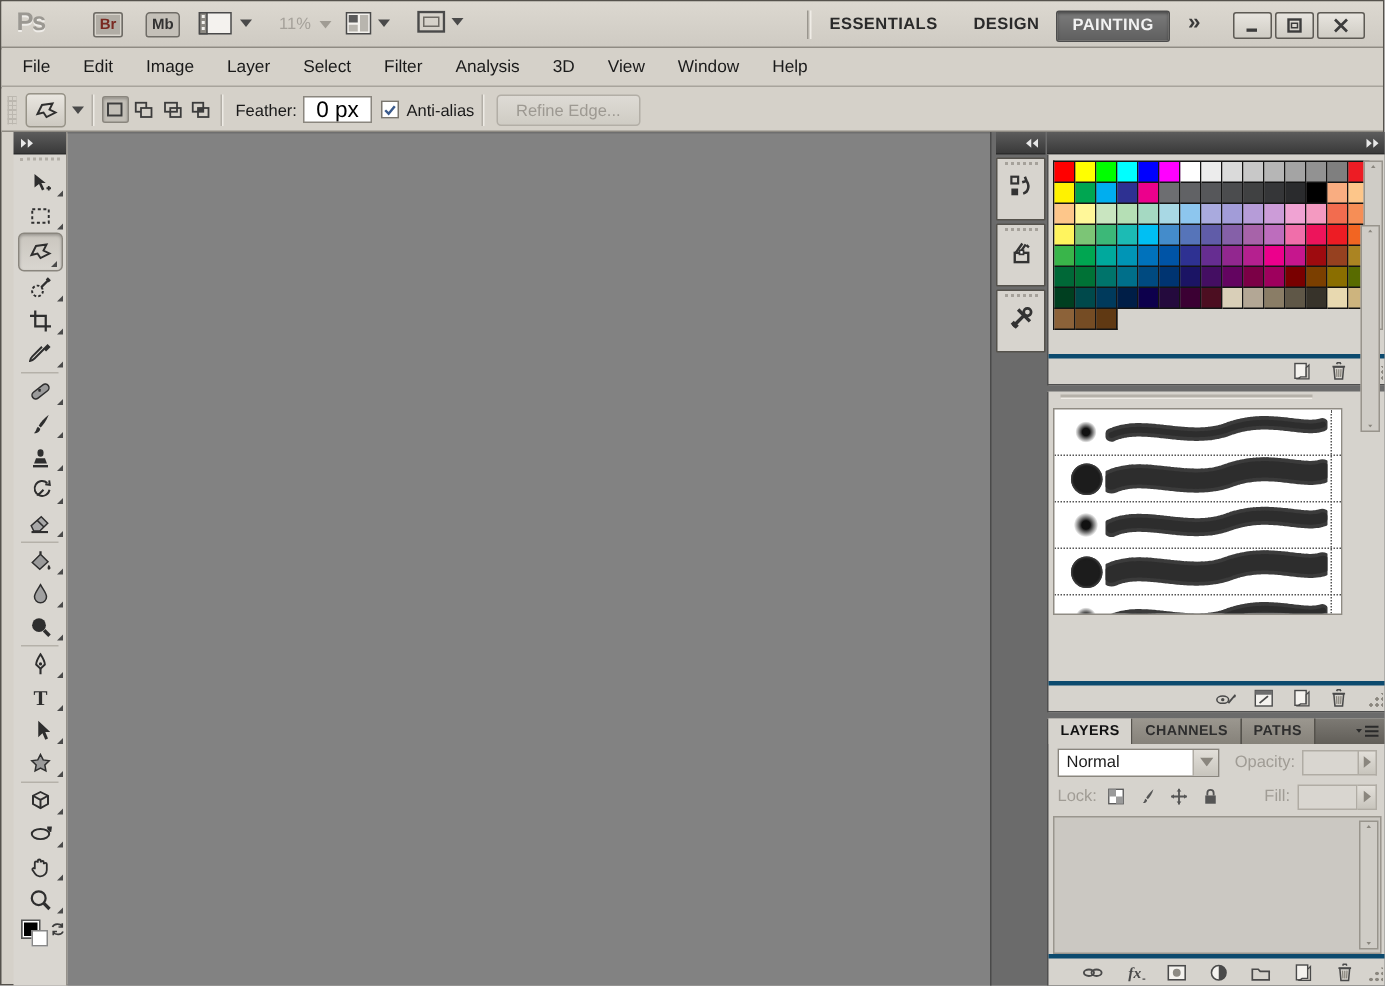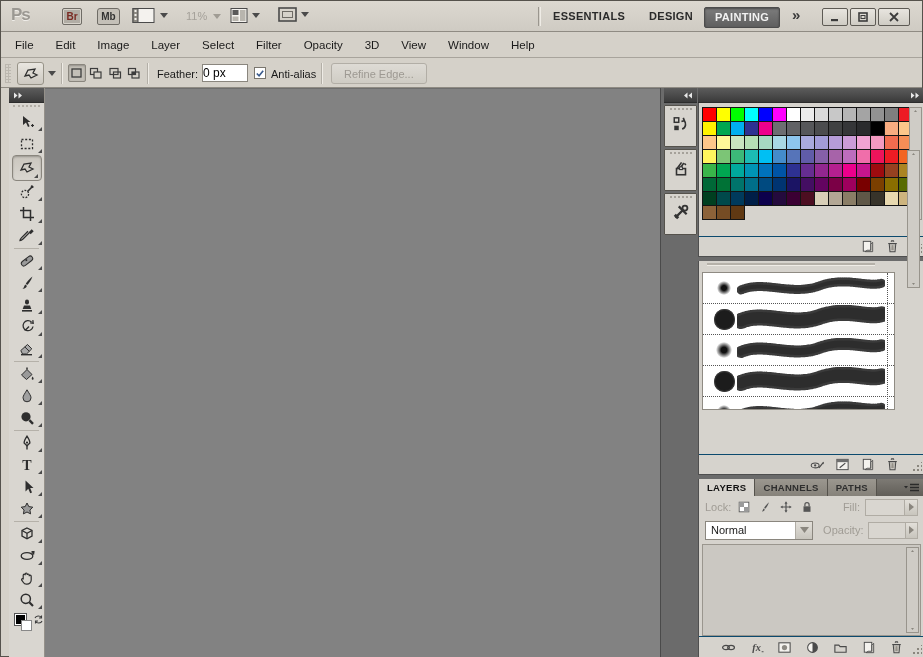--- a/index.html
+++ b/index.html
@@ -44,21 +44,21 @@
                repeating-linear-gradient(90deg,#b9b5ad 0 1px,transparent 1px 3px); opacity:.9; }
   #tool-preview { position:absolute; left:16px; top:3px; width:27px; height:23px; border:1px solid #979388;
     border-radius:3px; background:linear-gradient(#e9e6e0,#cdc9c1); display:flex; align-items:center; justify-content:center; }
   #tool-preview-dd { position:absolute; left:47px; top:12px; }
   .ob-sep { position:absolute; top:4px; height:21px; width:2px; border-left:1px solid #b3afa7; border-right:1px solid #eeebe5; }
   .mode-btn { position:absolute; top:5px; width:18px; height:18px; border:1px solid transparent; border-radius:2px;
     display:flex; align-items:center; justify-content:center; }
   .mode-btn.pressed { border-color:#8a867e; background:#c3bfb7; box-shadow:inset 0 1px 2px rgba(0,0,0,.25); }
   .ob-label { position:absolute; top:9px; font-size:11px; color:#1a1a1a; }
   #feather-input { position:absolute; left:201px; top:5px; width:46px; height:18px; border:1px solid #8a867e;
-    background:#fff; font-size:12px; font-family:inherit; }
+    background:#fff; font-size:15px; text-align:center; font-family:inherit; }
   #antialias-box { position:absolute; left:253px; top:8px; width:12px; height:12px; background:#fff;
     border:1px solid #7a766e; display:flex; align-items:center; justify-content:center; }
   #refine-edge { position:absolute; left:330px; top:4px; height:21px; padding:0 12px; border:1px solid #b2aea6;
     border-radius:3px; background:linear-gradient(#dedbd5,#cfccc4); color:#9d9992; font-size:11px; }
 
   
   #canvas { position:absolute; left:44px; top:87px; width:615px; height:570px; background:#828282; border-top:1px solid #6e6e6e; }
 
   
   #toolbox { position:absolute; left:8px; top:87px; width:36px; height:570px; background:#d9d6d0; border-right:1px solid #95918a; }
@@ -94,21 +94,21 @@
   .tab.active { background:#d6d3cd; color:#111; }
   .panel-menu { margin-left:auto; display:flex; align-items:center; padding-right:4px; }
 
   
   #swatch-grid { margin:4px 0 0 3px; width:211px; display:grid; grid-template-columns:repeat(15,14px);
     border-top:1px solid #141414; border-left:1px solid #141414; background:transparent; }
   .swatch { width:14px; height:14px; border-right:1px solid #141414; border-bottom:1px solid #141414; }
   .scrollbar { position:absolute; width:13px; background:#cfccc6; border:1px solid #98948c; display:flex;
     flex-direction:column; justify-content:space-between; align-items:center; }
   .sb-arrow { padding:2px 0; }
-  .panel-footer { height:20px; border-top:1px solid #0c4a6e; margin-top:auto; display:flex; align-items:center;
+  .panel-footer { height:20px; border-top:3px solid #0c4a6e; margin-top:auto; display:flex; align-items:center;
     justify-content:flex-end; gap:10px; padding-right:24px; position:relative; }
   .grip-corner { position:absolute; right:2px; bottom:2px; width:10px; height:10px;
     background:radial-gradient(circle at 2px 8px,#8a867e 1px,transparent 1.4px),
                radial-gradient(circle at 6px 8px,#8a867e 1px,transparent 1.4px),
                radial-gradient(circle at 6px 4px,#8a867e 1px,transparent 1.4px),
                radial-gradient(circle at 10px 8px,#8a867e 1px,transparent 1.4px),
                radial-gradient(circle at 10px 4px,#8a867e 1px,transparent 1.4px),
                radial-gradient(circle at 10px 0px,#8a867e 1px,transparent 1.4px); }
 
   
@@ -205,21 +205,21 @@
     </div>
   </div>
 
   <div id="menubar">
       <span class="menu-item">File</span>
       <span class="menu-item">Edit</span>
       <span class="menu-item">Image</span>
       <span class="menu-item">Layer</span>
       <span class="menu-item">Select</span>
       <span class="menu-item">Filter</span>
-      <span class="menu-item">Opacity</span>
+      <span class="menu-item">Analysis</span>
       <span class="menu-item">3D</span>
       <span class="menu-item">View</span>
       <span class="menu-item">Window</span>
       <span class="menu-item">Help</span>
     </div>
 
   <div id="optionsbar">
     <div class="grip-v"></div>
     <div id="tool-preview">
       <svg width="18" height="16" viewBox="0 0 16 16">
@@ -726,20 +726,37 @@
             <div class="tab active">LAYERS</div>
             <div class="tab">CHANNELS</div>
             <div class="tab">PATHS</div>
             <div class="panel-menu">
               <svg width="16" height="10" viewBox="0 0 16 10">
                 <path d="M0 3 L4 3 L2 5.5 Z" fill="#2a2a2a"></path>
                 <path d="M6 1.5 h9 M6 4.5 h9 M6 7.5 h9" stroke="#2a2a2a" stroke-width="1.4"></path>
               </svg>
             </div>
           </div>
+        <div class="ctrl-row">
+          <div id="blend-select">
+            <span class="val">Normal</span>
+            <div class="dd-btn">
+              <svg width="9" height="6" viewBox="0 0 9 6">
+                  <path d="M0 0 H9 L4.5 6 Z" fill="#8a867e"></path>
+                </svg>
+            </div>
+          </div>
+          <span style="margin-left:10px;">Opacity:</span>
+          <div class="mini-field"></div>
+          <div class="spin-btn">
+            <svg width="5" height="8" viewBox="0 0 5 8">
+                <path d="M0 0 L5 4 L0 8 Z" fill="#8a867e"></path>
+              </svg>
+          </div>
+        </div>
         <div class="ctrl-row" style="height:22px;">
           <span>Lock:</span>
           <div class="lock-icons" id="lock-icons">
               <div class="icon-btn">
                 <svg width="14" height="14" viewBox="0 0 16 16">
                   <rect x="2.5" y="2.5" width="11" height="11" fill="#fff" stroke="#555"></rect>
                   <rect x="2.5" y="2.5" width="5.5" height="5.5" fill="#9a9a9a"></rect>
                   <rect x="8" y="8" width="5.5" height="5.5" fill="#9a9a9a"></rect>
                 </svg>
               </div>
@@ -763,37 +780,20 @@
               </div>
             </div>
           <span style="margin-left:auto;">Fill:</span>
           <div class="mini-field"></div>
           <div class="spin-btn">
             <svg width="5" height="8" viewBox="0 0 5 8">
                 <path d="M0 0 L5 4 L0 8 Z" fill="#8a867e"></path>
               </svg>
           </div>
         </div>
-        <div class="ctrl-row">
-          <div id="blend-select">
-            <span class="val">Normal</span>
-            <div class="dd-btn">
-              <svg width="9" height="6" viewBox="0 0 9 6">
-                  <path d="M0 0 H9 L4.5 6 Z" fill="#8a867e"></path>
-                </svg>
-            </div>
-          </div>
-          <span style="margin-left:10px;">Opacity:</span>
-          <div class="mini-field"></div>
-          <div class="spin-btn">
-            <svg width="5" height="8" viewBox="0 0 5 8">
-                <path d="M0 0 L5 4 L0 8 Z" fill="#8a867e"></path>
-              </svg>
-          </div>
-        </div>
         <div id="layers-list">
           <div class="scrollbar" style="right:1px; top:2px; bottom:2px; height:auto;">
             <svg class="sb-arrow" width="9" height="6" viewBox="0 0 9 6">
                 <path d="M4.5 0 L9 6 H0 Z" fill="#8a867e"></path>
               </svg>
             <svg class="sb-arrow" width="9" height="6" viewBox="0 0 9 6">
                 <path d="M0 0 H9 L4.5 6 Z" fill="#8a867e"></path>
               </svg>
           </div>
         </div>

